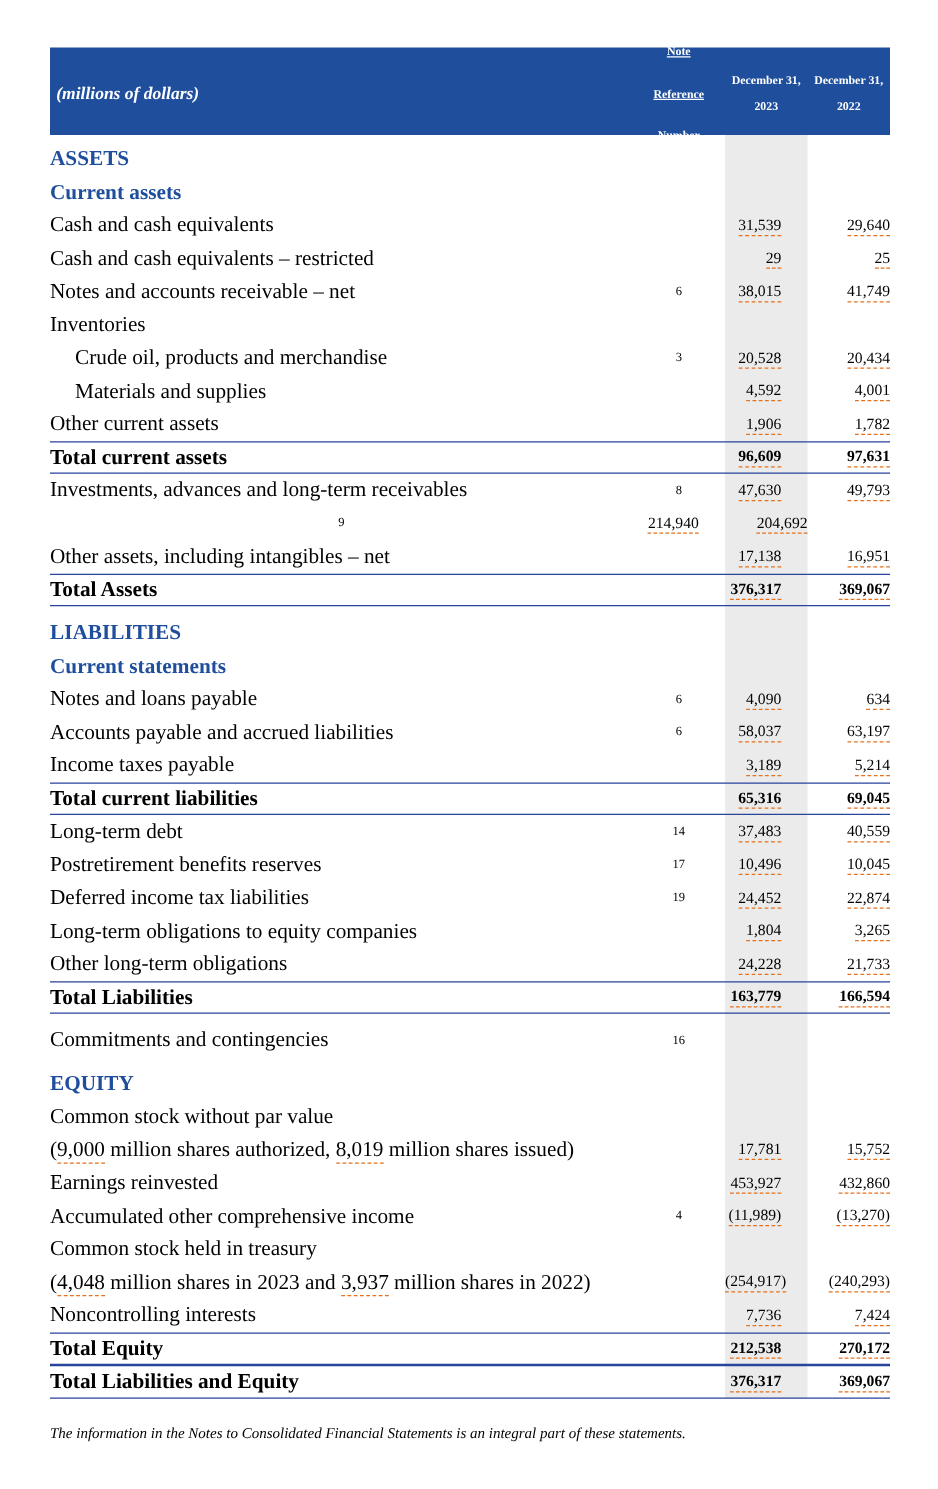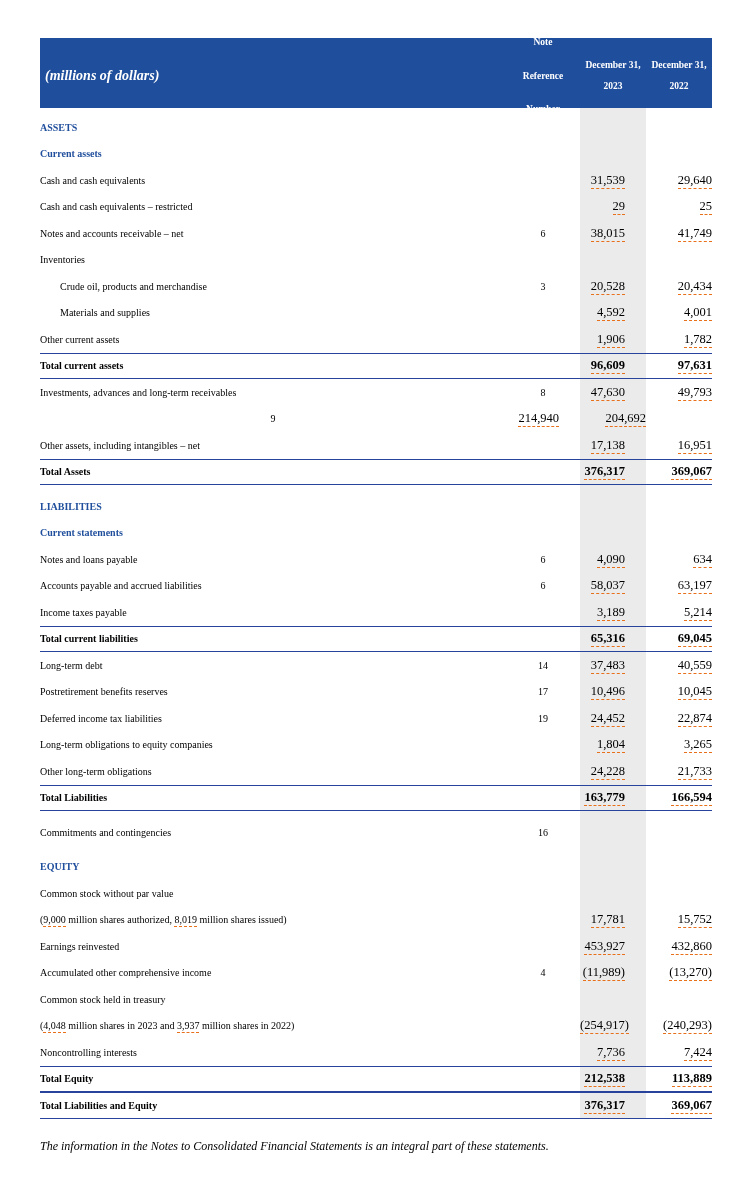--- a/index.html
+++ b/index.html
@@ -26,21 +26,21 @@
     font-weight: 700;
     font-size: 14px;
     padding-left: 5px;
   }
   .thcol {
     display: flex; flex-direction: column;
     align-items: center; justify-content: center;
     text-align: center;
     font-weight: 700; font-size: 9.5px; line-height: 1;
   }
-  .thcol.note { gap: 24px; }
+  .thcol.note { gap: 24px; text-decoration: underline; }
   .thcol.date { gap: 12px; }
 
   
   .tbody { position: relative; padding-top: 6px; }
   .band {
     position: absolute; top: 0; bottom: 0;
     right: 66px; width: 66px;
     background: var(--band-bg, #ebebeb);
     z-index: 0;
   }
@@ -48,21 +48,21 @@
     position: relative; z-index: 1;
     display: grid;
     grid-template-columns: 1fr 74px 66px 66px;
     align-items: center;
     min-height: 26.5px;
   }
   .row.gap { margin-top: 8px; }
   .row.rt { border-top: 1px solid var(--rule, #28439c); }
   .row.rb { border-bottom: 1px solid var(--rule, #28439c); }
 
-  .c-label { white-space: nowrap; font-size: 10px; }
+  .c-label { white-space: nowrap; font-size: 17px; }
   .row.indent .c-label { padding-left: 20px; }
   .row.section .c-label,
   .row.subhead .c-label {
     color: var(--heading-text, #1f4e9c);
     font-weight: 700;
   }
   .row.total .c-label, .row.total .c-val { font-weight: 700; }
 
   .c-note { text-align: center; font-size: 10px; }
   .c-val  { text-align: right; font-size: 12.5px; }
@@ -312,21 +312,21 @@
         <div class="row item">
           <div class="c-label">Noncontrolling interests</div>
           <div class="c-note"></div>
           <div class="c-val v23"><span class="num-u">7,736</span></div>
           <div class="c-val v22"><span class="num-u">7,424</span></div>
         </div>
         <div class="row total rt rb">
           <div class="c-label">Total Equity</div>
           <div class="c-note"></div>
           <div class="c-val v23"><span class="num-u">212,538</span></div>
-          <div class="c-val v22"><span class="num-u">113,889</span></div>
+          <div class="c-val v22"><span class="num-u">270,172</span></div>
         </div>
         <div class="row total rt rb">
           <div class="c-label">Total Liabilities and Equity</div>
           <div class="c-note"></div>
           <div class="c-val v23"><span class="num-u">376,317</span></div>
           <div class="c-val v22"><span class="num-u">369,067</span></div>
         </div>
       </div>
 
   </div>

